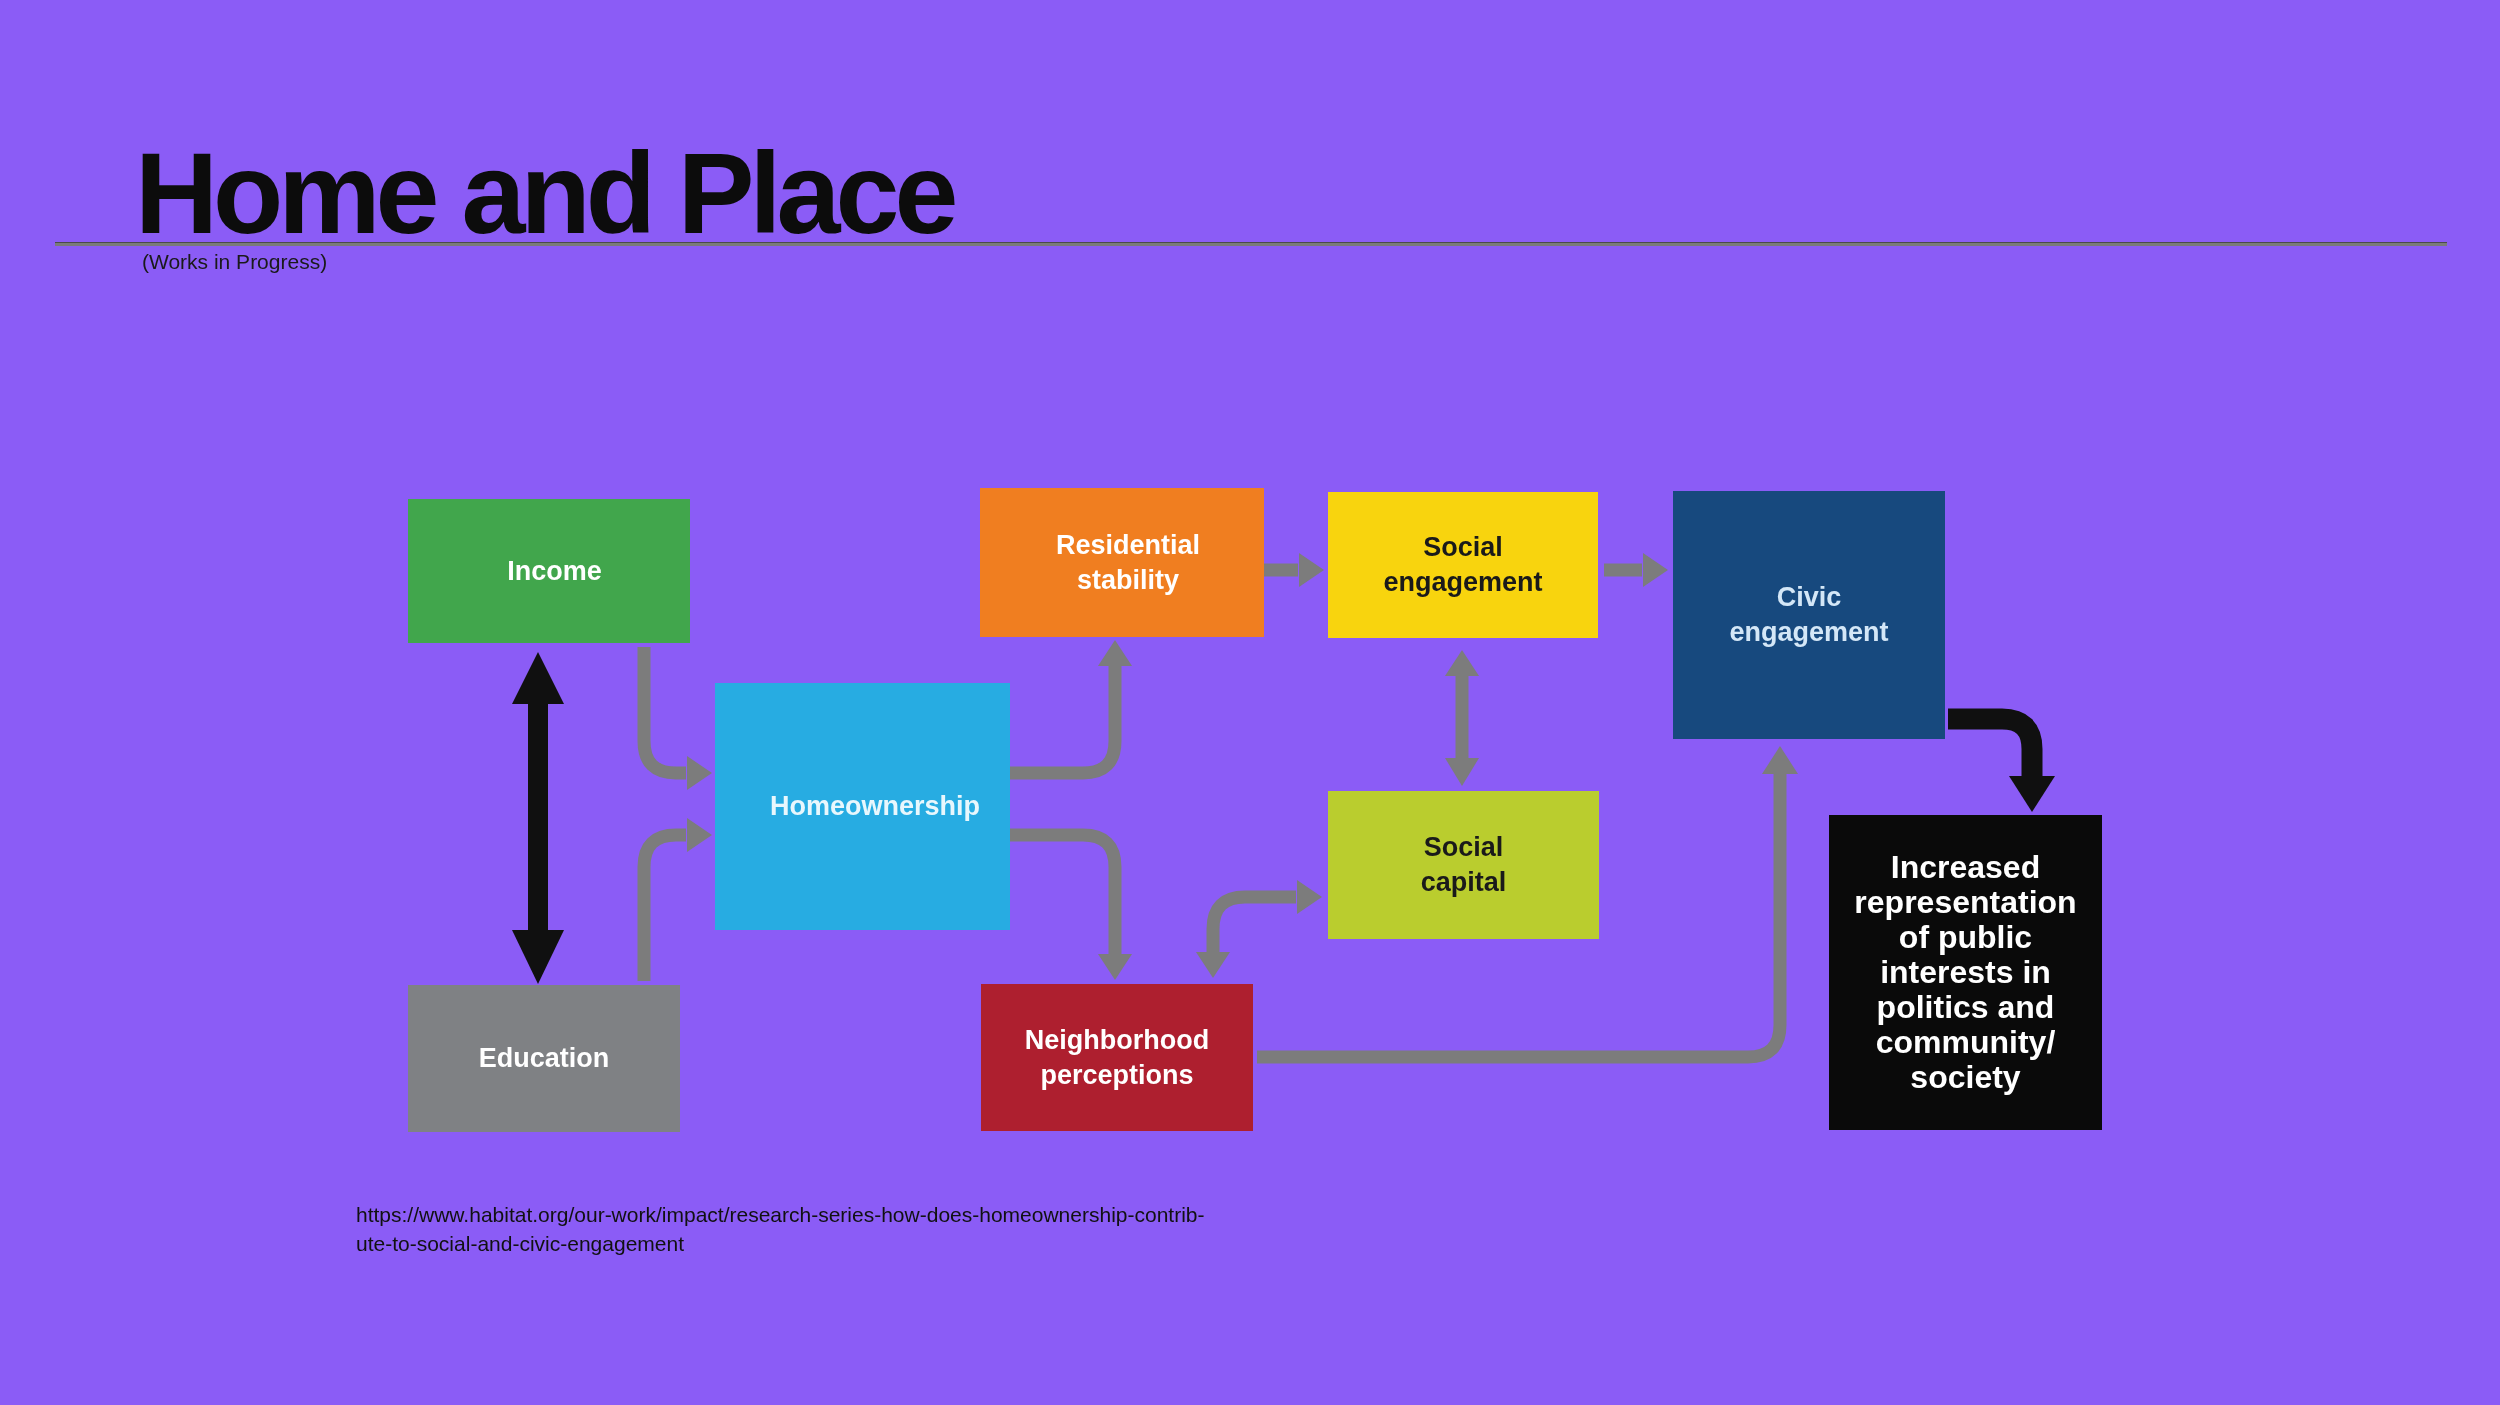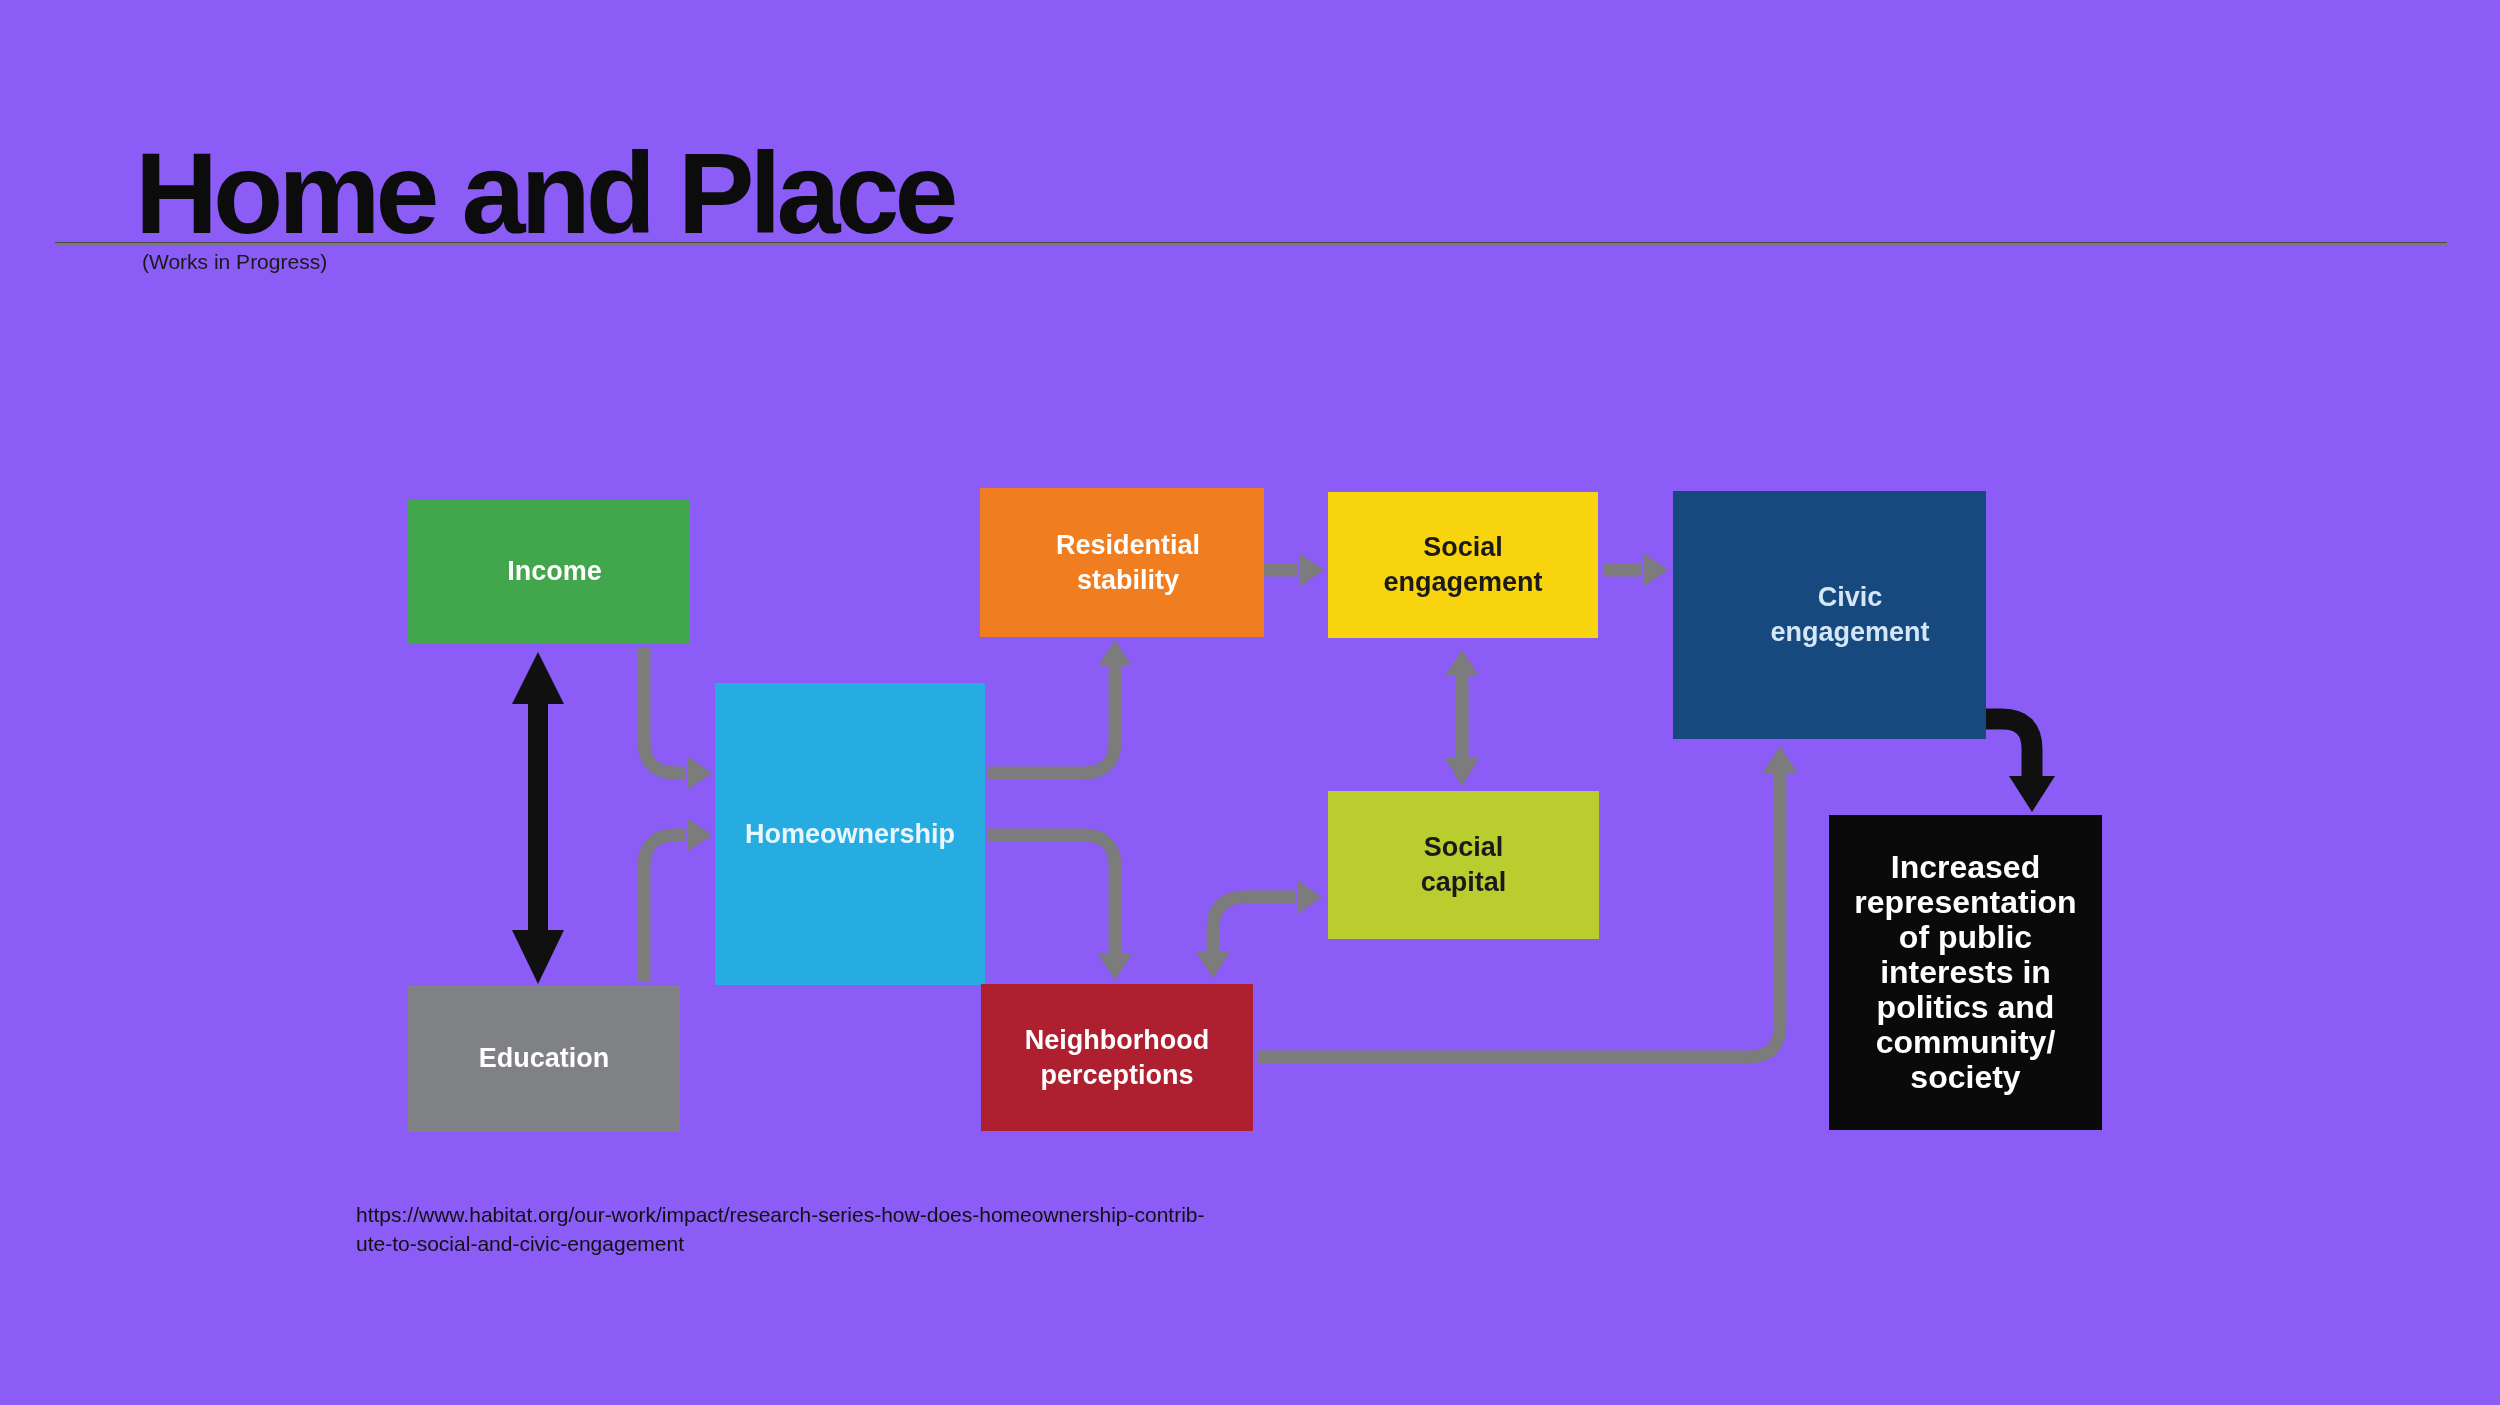--- a/index.html
+++ b/index.html
@@ -48,21 +48,21 @@
     align-items: center;
     justify-content: center;
     text-align: center;
     font-weight: 700;
     font-size: 27px;
     line-height: 35px;
     white-space: pre-line;
   }
   .b-income                  { left: 408px;  top: 499px;  width: 271px; height: 144px; }
   .b-education               { left: 408px;  top: 985px;  width: 272px; height: 147px; }
-  .b-homeownership           { left: 715px;  top: 683px;  width: 270px; height: 302px; }
+  .b-homeownership           { left: 715px;  top: 683px;  width: 270px; height: 247px; padding-left: 25px; }
   .b-residential             { left: 980px;  top: 488px;  width: 272px; height: 149px; }
   .b-social-engagement       { left: 1328px; top: 492px;  width: 270px; height: 146px; }
   .b-social-capital          { left: 1328px; top: 791px;  width: 271px; height: 148px; }
   .b-civic                   { left: 1673px; top: 491px;  width: 272px; height: 248px; }
   .b-neighborhood            { left: 981px;  top: 984px;  width: 272px; height: 147px; }
   .b-increased               { left: 1829px; top: 815px;  width: 273px; height: 315px; font-size: 32px; line-height: 35px; }
 
   
   .arrows {
     position: absolute;
@@ -166,21 +166,21 @@
 
   <div class="box b-residential" style="background-color: rgb(240, 126, 32); color: rgb(255, 255, 255); padding-left: 12px;">Residential
 stability</div>
 
   <div class="box b-social-engagement" style="background-color: rgb(248, 212, 14); color: rgb(26, 26, 26);">Social
 engagement</div>
 
   <div class="box b-social-capital" style="background-color: rgb(186, 205, 46); color: rgb(26, 26, 26);">Social
 capital</div>
 
-  <div class="box b-civic" style="background-color: rgb(23, 73, 126); color: rgb(212, 231, 247); padding-left: 41px;">Civic
+  <div class="box b-civic" style="background-color: rgb(23, 73, 126); color: rgb(212, 231, 247);">Civic
 engagement</div>
 
   <div class="box b-neighborhood" style="background-color: rgb(174, 31, 47); color: rgb(255, 255, 255);">Neighborhood
 perceptions</div>
 
   <div class="box b-increased" style="background-color: rgb(10, 10, 10); color: rgb(255, 255, 255);">Increased
 representation
 of public
 interests in
 politics and

